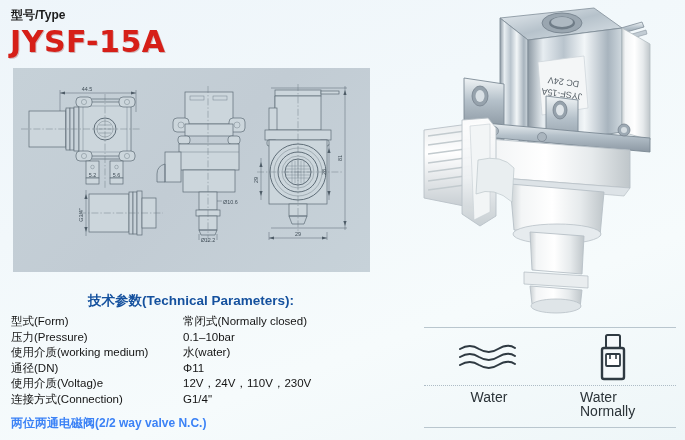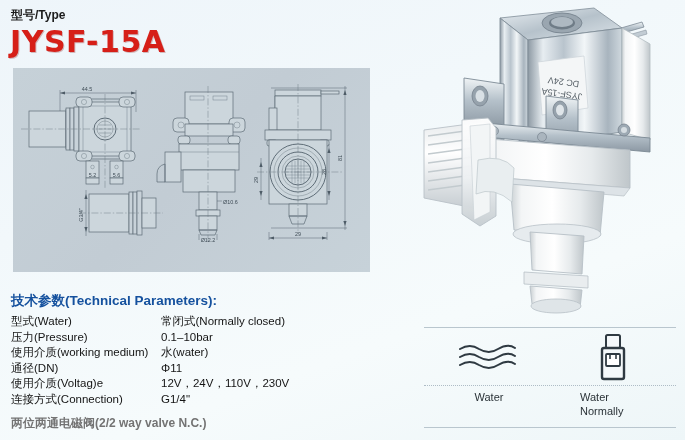--- a/index.html
+++ b/index.html
@@ -31,28 +31,28 @@
     position:absolute;left:13px;top:68px;width:357px;height:204px;
     background:linear-gradient(135deg,#c6d1d8 0%,#c2ccd4 50%,#c7d2d9 100%);
     overflow:hidden;
   }
   #drawing-panel svg{display:block;}
 
   
   #spec-block{position:absolute;left:11px;top:292px;width:360px;}
   #spec-heading{
     font-size:13.5px;font-weight:bold;color:#15519e;
-    margin-bottom:4px;letter-spacing:0px;
+    margin-bottom:4px;letter-spacing:0px;text-align:center;
   }
   .spec-row{display:flex;font-size:11.5px;color:#141414;line-height:15.5px;}
   .spec-label{width:150px;flex:0 0 150px;}
-  .spec-value{flex:1;}
+  .spec-value{flex:1;margin-left:22px;}
   #spec-footer{
     position:absolute;left:11px;top:415px;
-    font-size:12px;font-weight:bold;color:#737373;
+    font-size:12px;font-weight:bold;color:#3b82f6;
   }
 
   
   #product-photo{
     position:absolute;left:418px;top:0px;width:267px;height:320px;
   }
 
   
   #applications{
     position:absolute;left:424px;top:327px;width:252px;height:105px;
@@ -62,21 +62,21 @@
   .app-rule.bottom{top:100px;}
   .app-dotted{
     position:absolute;left:0;top:58px;width:252px;height:0;
     border-top:1px dotted #aebcc6;
   }
   .app-cell{position:absolute;top:6px;width:126px;text-align:center;}
   .app-cell.one{left:0;}
   .app-cell.two{left:126px;}
   .app-icon{height:50px;display:flex;align-items:center;justify-content:center;}
   .app-name{
-    margin-top:8px;font-size:11px;color:#2b3338;line-height:13.5px;
+    margin-top:8px;font-size:14px;color:#2b3338;line-height:13.5px;
     text-align:center;
   }
   .app-cell.one .app-name{padding-left:4px;}
   .app-cell.two .app-name{text-align:left;padding-left:30px;}
 </style>
 </head>
 <body>
 
 <div class="page">
 
@@ -261,21 +261,21 @@
         <path d="M314 170 l-5 -1.6 v3.2 z" fill="#4e5c67"></path>
         <text class="txt" x="285" y="168" text-anchor="middle">29</text>
       </g>
     </svg>
   </div>
 
   <div id="spec-block">
     <div id="spec-heading">技术参数(Technical Parameters):</div>
 
     <div class="spec-row">
-      <div class="spec-label">型式(Water)</div>
+      <div class="spec-label">型式(Form)</div>
       <div class="spec-value">常闭式(Normally closed)</div>
     </div>
     <div class="spec-row">
       <div class="spec-label">压力(Pressure)</div>
       <div class="spec-value">0.1–10bar</div>
     </div>
     <div class="spec-row">
       <div class="spec-label">使用介质(working medium)</div>
       <div class="spec-value">水(water)</div>
     </div>

